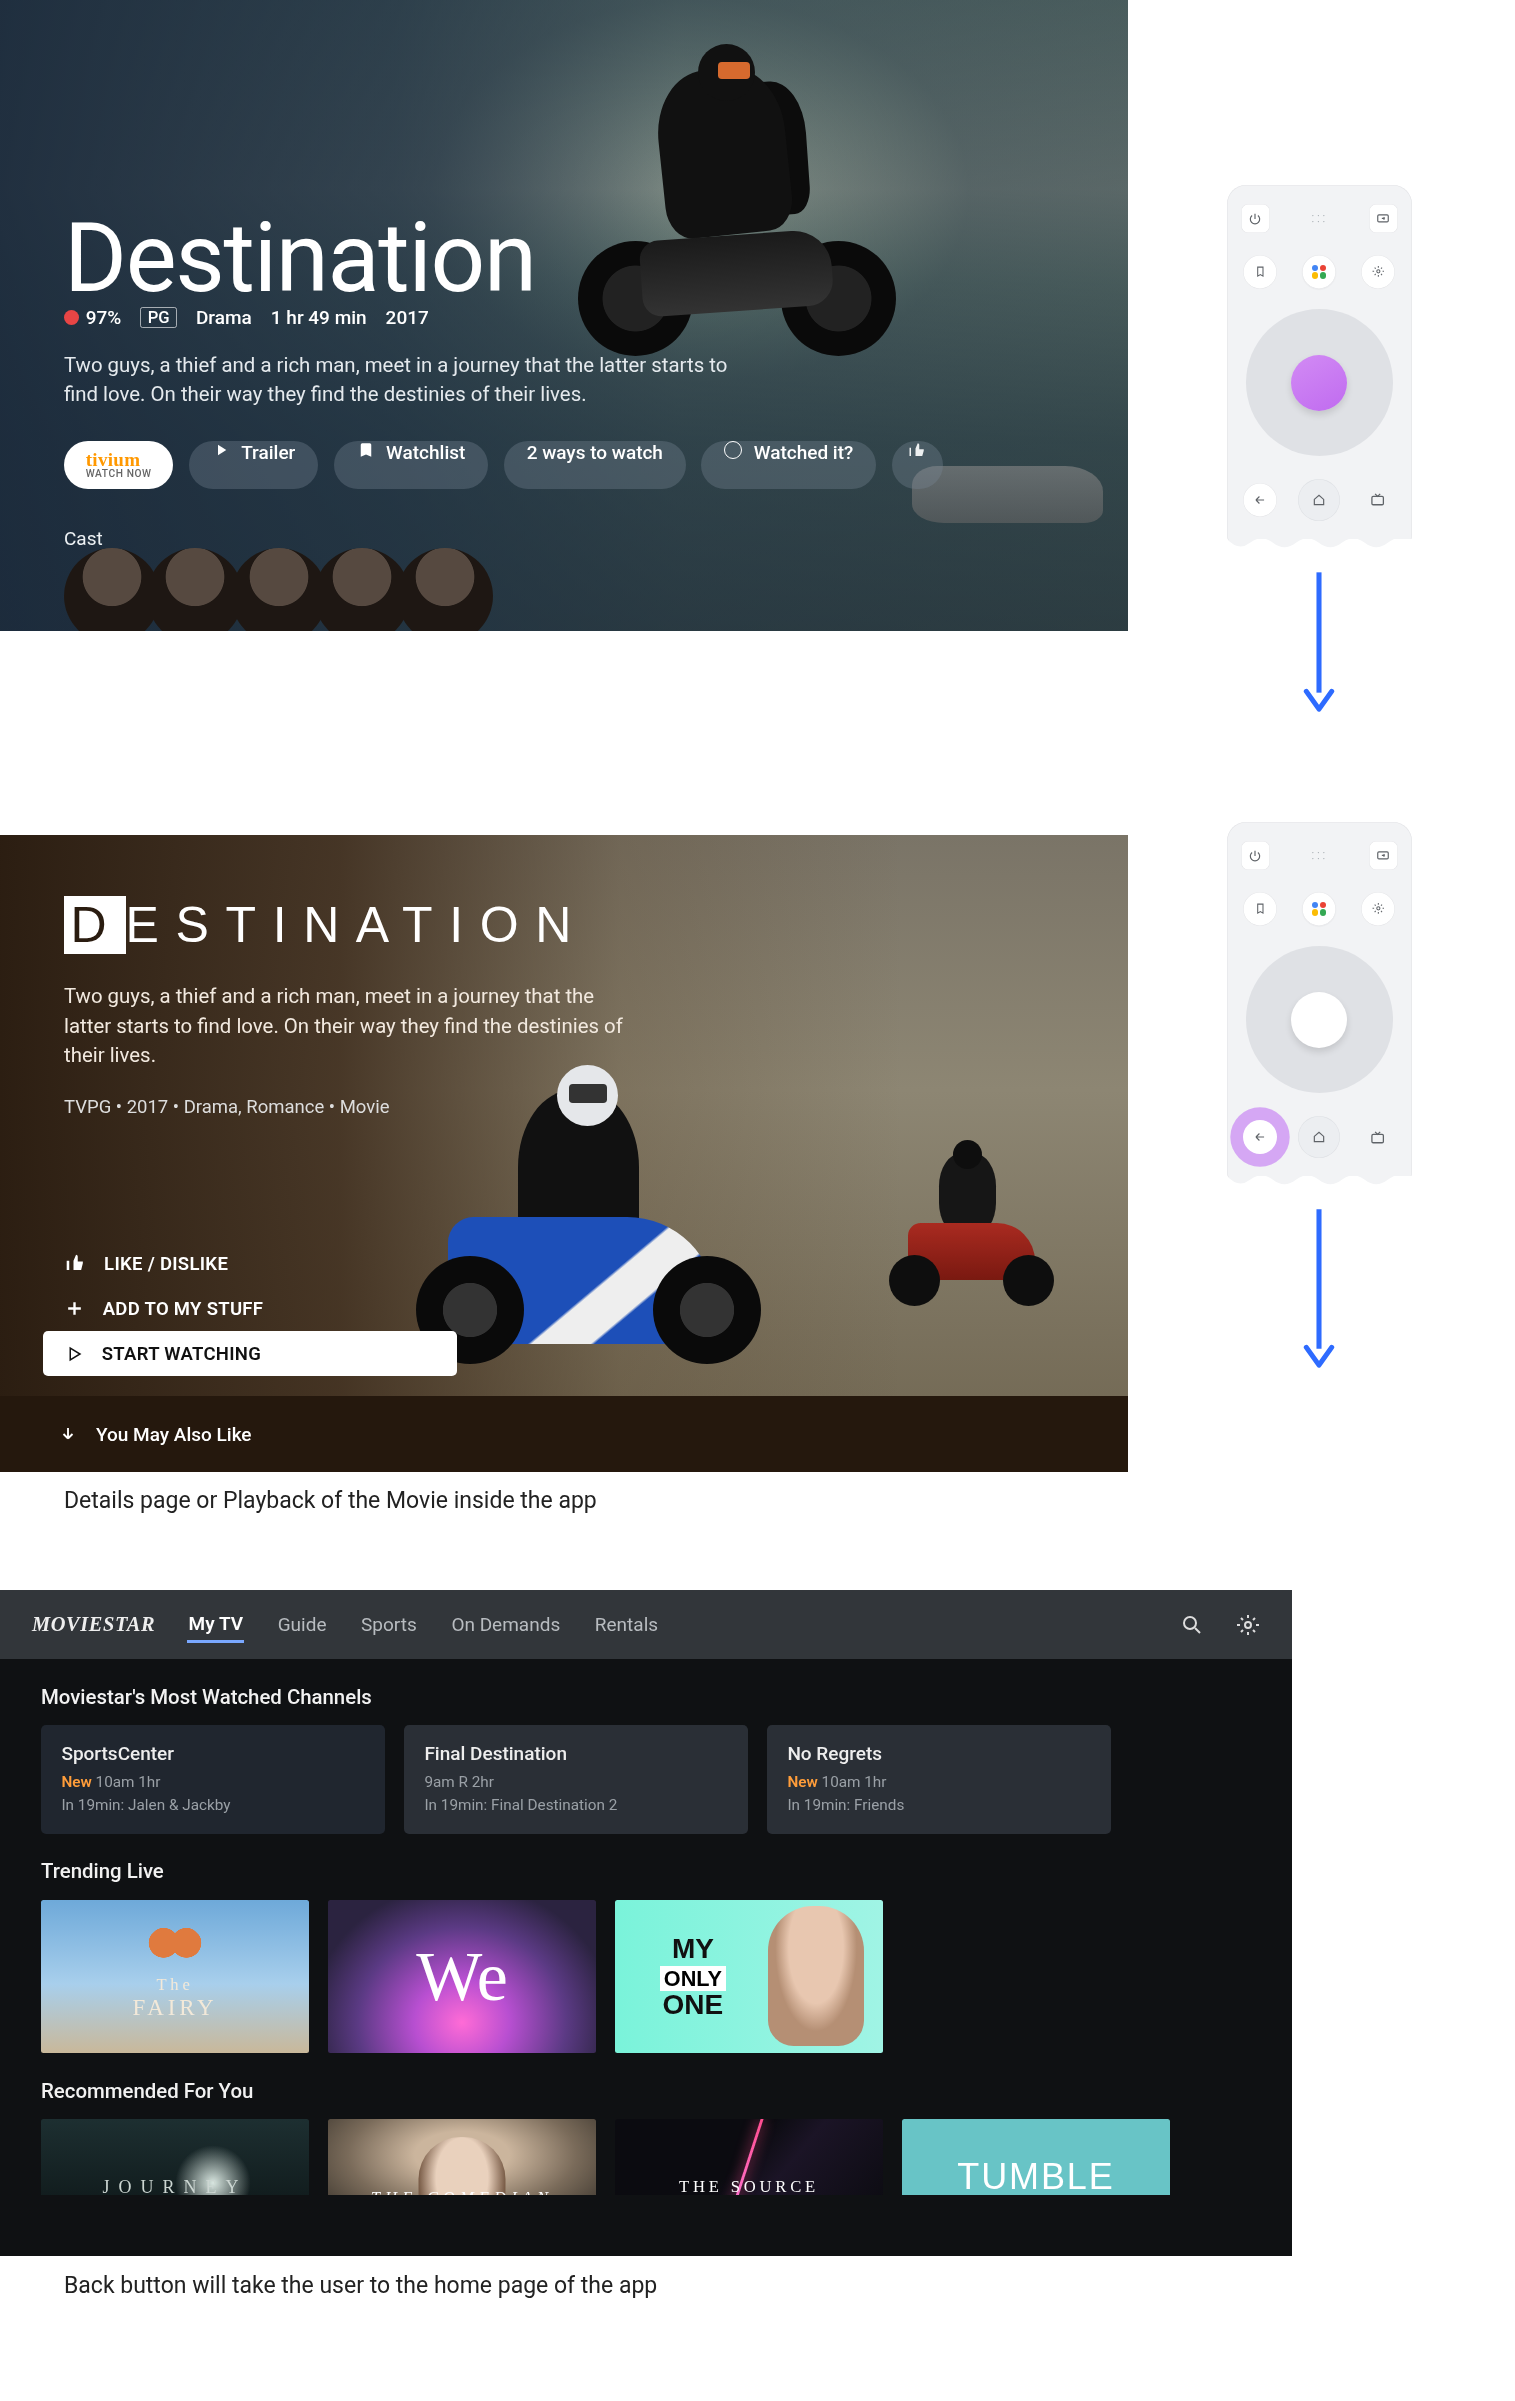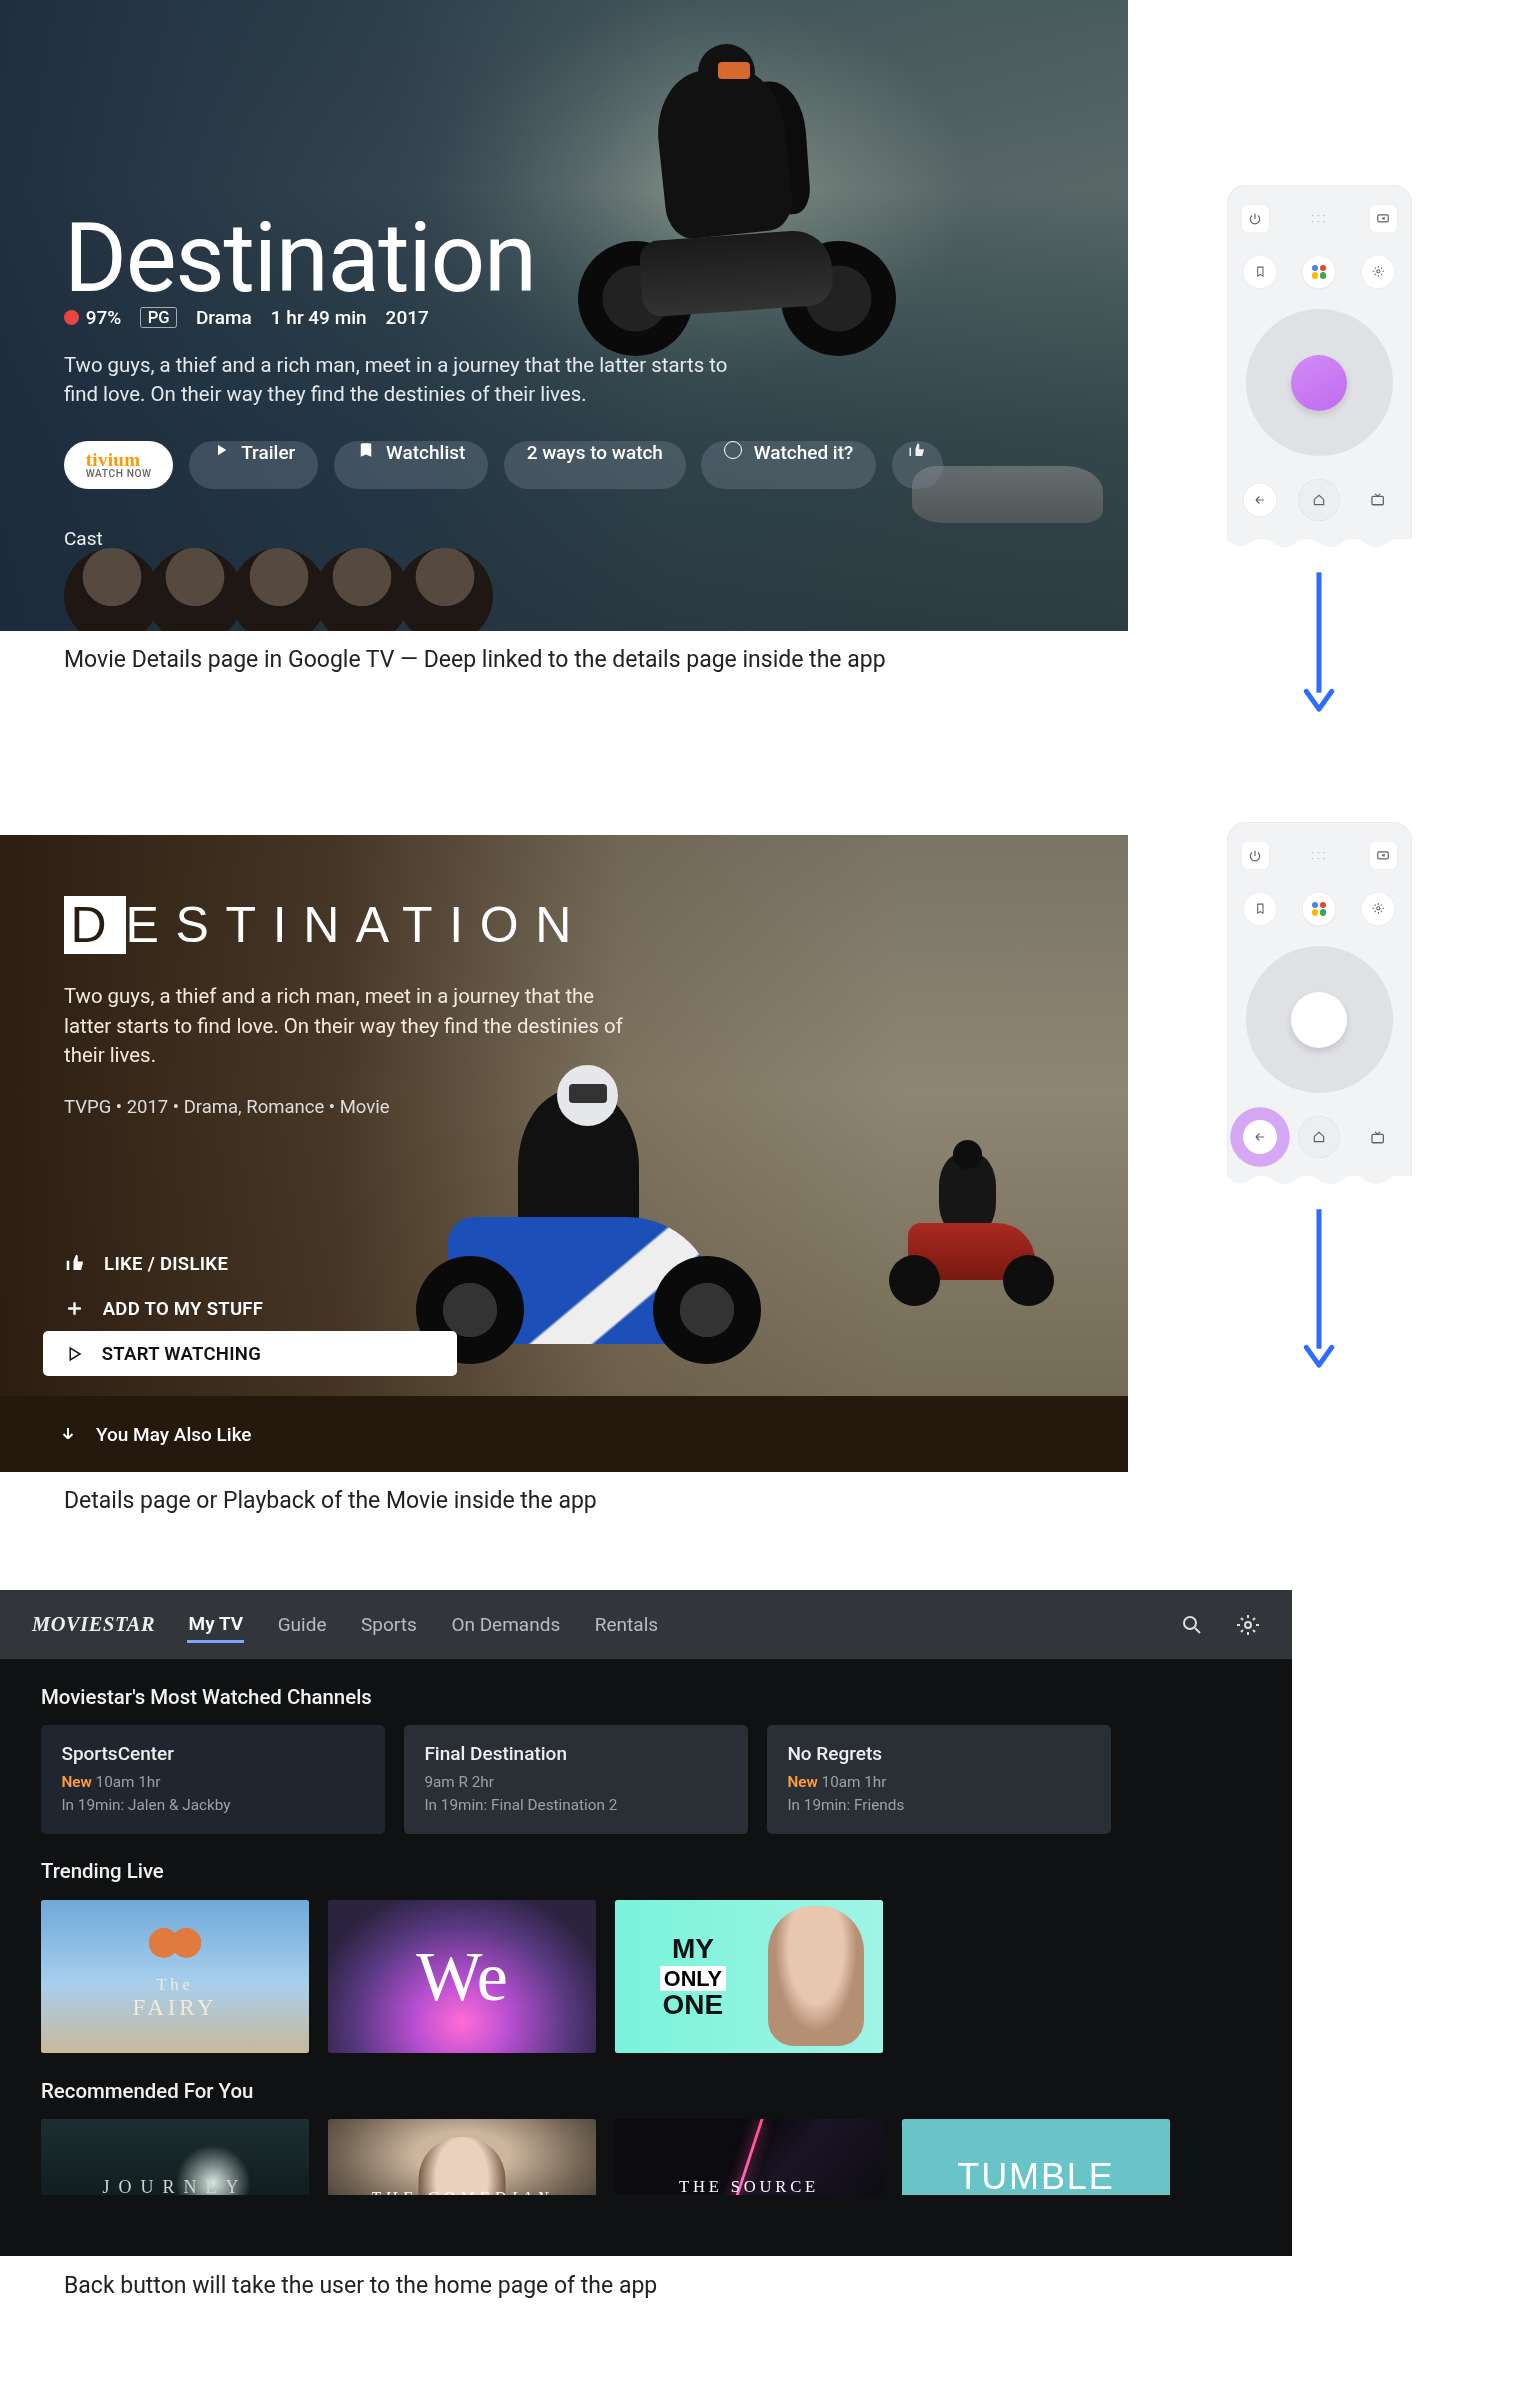--- a/index.html
+++ b/index.html
@@ -217,21 +217,20 @@
         <div class="cast-label">Cast</div>
       </div>
       <div class="cast-row">
         <div class="cast-av"></div>
         <div class="cast-av"></div>
         <div class="cast-av"></div>
         <div class="cast-av"></div>
         <div class="cast-av"></div>
       </div>
     </div>
-    <div class="caption">Movie Details page in Google TV — Deep linked to the details page inside the app</div>
   </div>
 
   <div class="side-col">
     <div class="side-push1"></div>
 
     <div class="remote">
       <div class="rm-top">
         <div class="rm-sq">
               <svg width="14" height="14" viewBox="0 0 24 24">
                 <path stroke="currentColor" stroke-width="2" fill="none" d="M12 3v9m5-6a8 8 0 1 1-10 0"></path>

